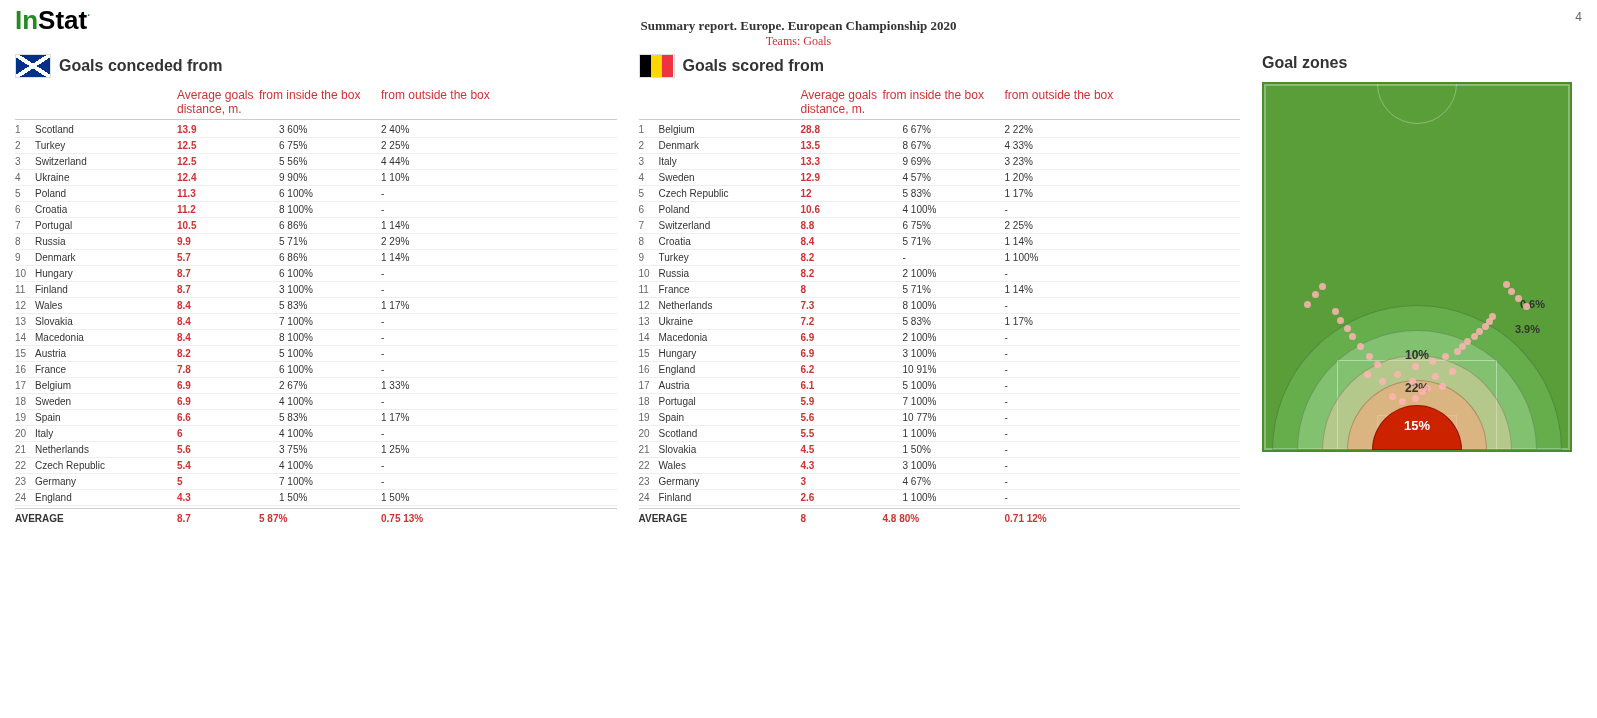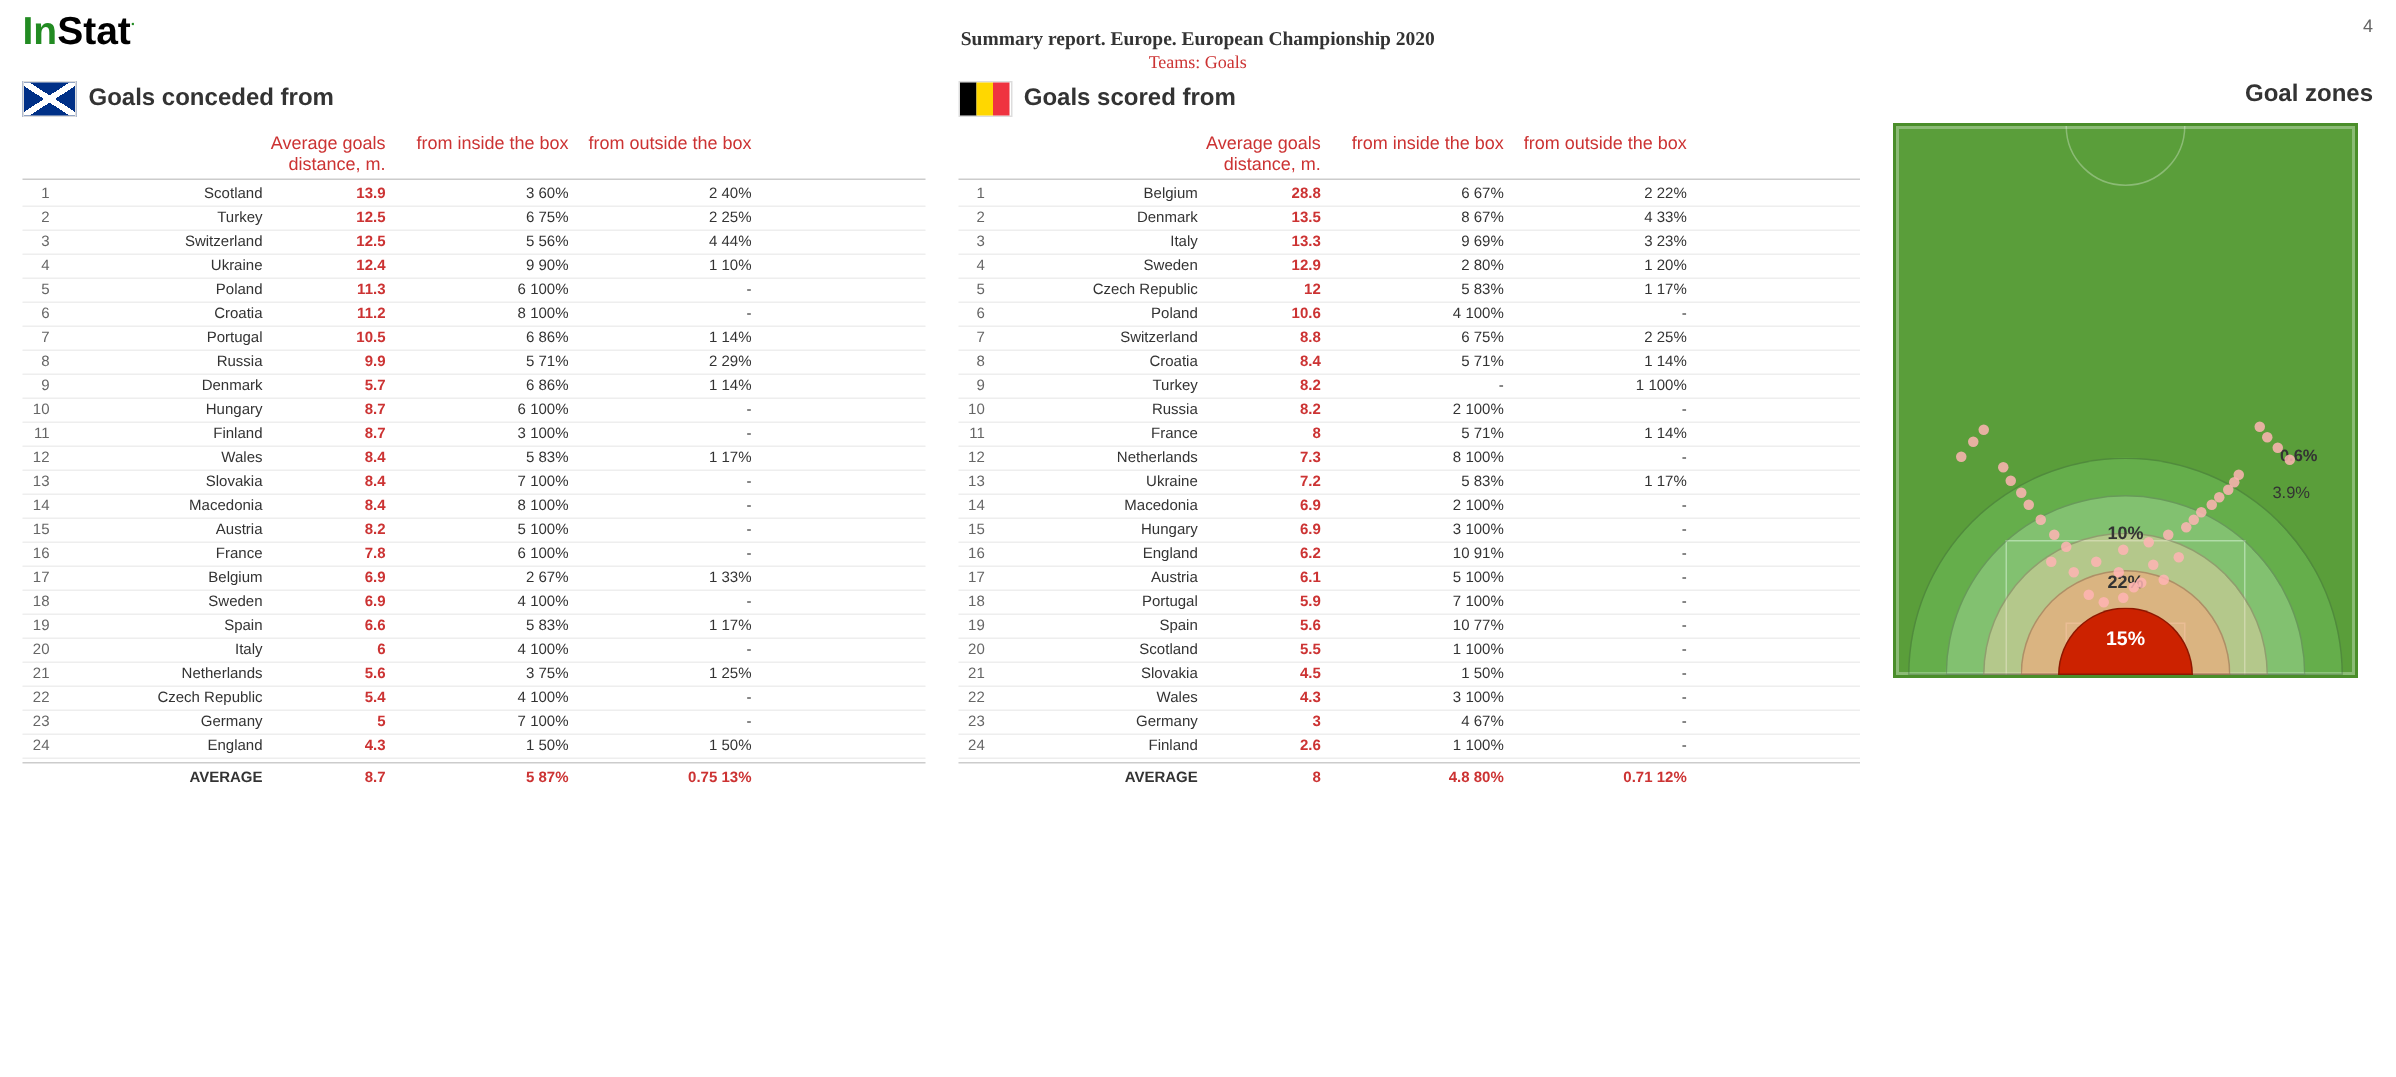--- a/index.html
+++ b/index.html
@@ -49,21 +49,21 @@
     
     .avg-row { display: grid; grid-template-columns: 18px 140px 80px 120px 120px; gap: 2px; padding: 4px 0; border-top: 1px solid #ccc; margin-top: 2px; }
     .avg-label { color: #333; font-size: 10px; font-weight: bold; grid-column: 1/3; }
     .avg-val { color: #cc3333; font-size: 10px; font-weight: bold; }
     
     .goal-zones { width: 320px; flex-shrink: 0; }
     .goal-zones-title { font-size: 16px; font-weight: bold; margin-bottom: 10px; }
     
     .pitch { width: 310px; height: 370px; background: #5a9e3a; position: relative; border: 2px solid #4a8e2a; overflow: hidden; }
     
-    .sections-wrapper { display: flex; gap: 22px; text-align: right; }
+    .sections-wrapper { display: flex; gap: 22px; }
   </style>
 </head>
 <body>
 
 <div class="page">
 
   <div class="logo">
     <span class="logo-in">In</span><span class="logo-stat">Stat</span><sup class="logo-dot">·</sup>
   </div>
 
@@ -309,21 +309,21 @@
       <span class="row-num">3</span>
       <span class="row-name">Italy</span>
       <span class="row-avg">13.3</span>
       <span class="row-inside">9  69%</span>
       <span class="row-outside">3  23%</span>
     </div>
             <div class="table-row">
       <span class="row-num">4</span>
       <span class="row-name">Sweden</span>
       <span class="row-avg">12.9</span>
-      <span class="row-inside">2  80%</span>
+      <span class="row-inside">4  57%</span>
       <span class="row-outside">1  20%</span>
     </div>
             <div class="table-row">
       <span class="row-num">5</span>
       <span class="row-name">Czech Republic</span>
       <span class="row-avg">12</span>
       <span class="row-inside">5  83%</span>
       <span class="row-outside">1  17%</span>
     </div>
             <div class="table-row">
@@ -489,21 +489,21 @@
 
         <div style="position:absolute;bottom:0;left:50%;transform:translateX(-50%);width:190px;height:95px;border-radius:95px 95px 0 0;background:rgba(255,210,180,0.4);border:1px solid rgba(0,0,0,0.2);z-index:3;"></div>
 
         <div style="position:absolute;bottom:0;left:50%;transform:translateX(-50%);width:140px;height:70px;border-radius:70px 70px 0 0;background:rgba(255,160,120,0.5);border:1px solid rgba(0,0,0,0.2);z-index:4;"></div>
 
         <div style="position:absolute;bottom:0;left:50%;transform:translateX(-50%);width:90px;height:45px;border-radius:45px 45px 0 0;background:#cc2200;border:1px solid rgba(0,0,0,0.3);z-index:5;"></div>
 
         <div style="position:absolute;bottom:17px;left:50%;transform:translateX(-50%);color:#fff;font-weight:bold;font-size:13px;z-index:15;white-space:nowrap;">15%</div>
         <div style="position:absolute;bottom:55px;left:50%;transform:translateX(-50%);color:#333;font-weight:bold;font-size:12px;z-index:15;white-space:nowrap;">22%</div>
         <div style="position:absolute;bottom:88px;left:50%;transform:translateX(-50%);color:#333;font-weight:bold;font-size:12px;z-index:15;white-space:nowrap;">10%</div>
-        <div style="position:absolute;bottom:115px;right:30px;color:#333;font-weight:normal;font-size:11px;z-index:15;white-space:nowrap;">3.9%</div>
+        <div style="position:absolute;bottom:115px;right:30px;color:#333;font-weight:bold;font-size:11px;z-index:15;white-space:nowrap;">3.9%</div>
         <div style="position:absolute;bottom:140px;right:25px;color:#333;font-weight:bold;font-size:11px;z-index:15;white-space:nowrap;margin-top:28px;">0.6%</div>
 
         <div style="position:absolute;bottom:65px;left:145px;width:7px;height:7px;border-radius:50%;background:rgba(255,180,180,0.85);z-index:20;"></div>
         <div style="position:absolute;bottom:72px;left:130px;width:7px;height:7px;border-radius:50%;background:rgba(255,180,180,0.85);z-index:20;"></div>
         <div style="position:absolute;bottom:58px;left:160px;width:7px;height:7px;border-radius:50%;background:rgba(255,180,180,0.85);z-index:20;"></div>
         <div style="position:absolute;bottom:80px;left:148px;width:7px;height:7px;border-radius:50%;background:rgba(255,180,180,0.85);z-index:20;"></div>
         <div style="position:absolute;bottom:70px;left:168px;width:7px;height:7px;border-radius:50%;background:rgba(255,180,180,0.85);z-index:20;"></div>
         <div style="position:absolute;bottom:60px;left:175px;width:7px;height:7px;border-radius:50%;background:rgba(255,180,180,0.85);z-index:20;"></div>
         <div style="position:absolute;bottom:85px;left:165px;width:7px;height:7px;border-radius:50%;background:rgba(255,180,180,0.85);z-index:20;"></div>
         <div style="position:absolute;bottom:90px;left:178px;width:7px;height:7px;border-radius:50%;background:rgba(255,180,180,0.85);z-index:20;"></div>

